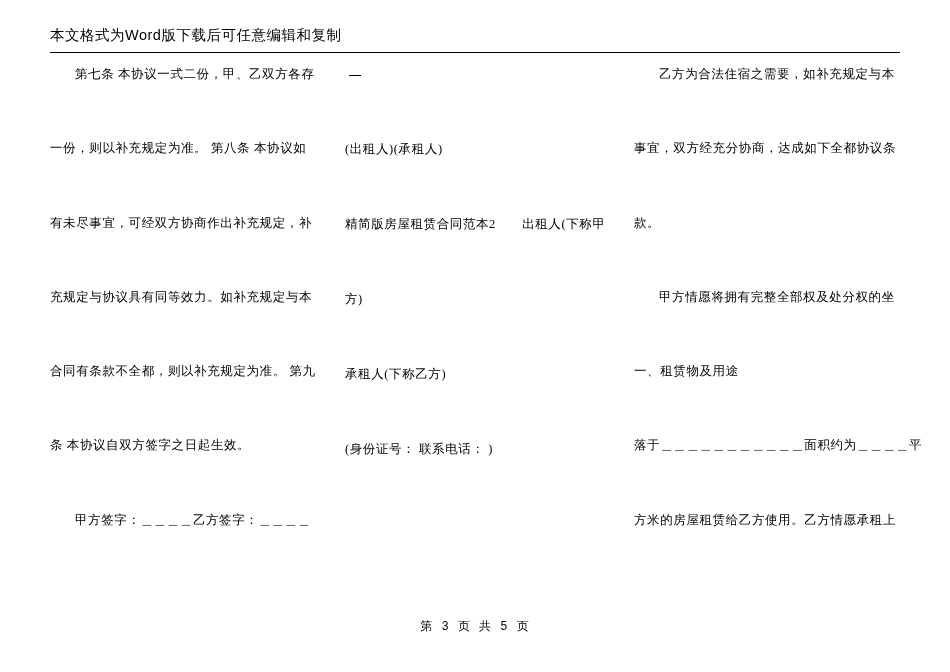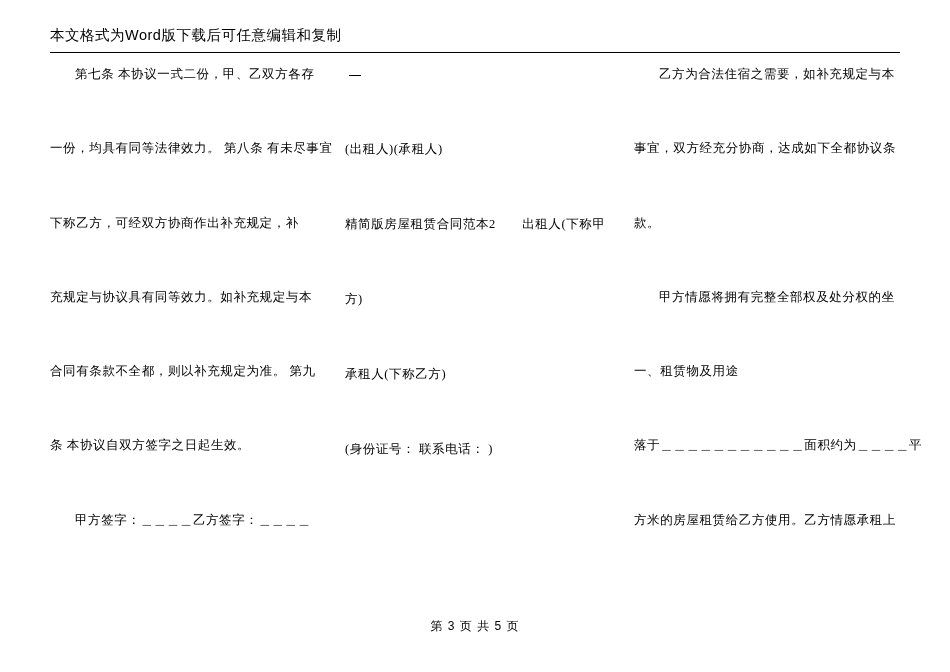--- a/index.html
+++ b/index.html
@@ -82,37 +82,37 @@
     margin-left: 4px;
   }
   .footer {
     position: absolute;
     left: 0;
     top: 618px;
     width: 950px;
     text-align: center;
     font-size: 12px;
     letter-spacing: 1px;
-    font-family: Liberation Sans, sans-serif;
+    font-family: Liberation Mono, monospace;
   }
 </style>
 </head>
 <body>
 
 <div class="page">
 
   <div class="header">本文格式为Word版下载后可任意编辑和复制</div>
   <div class="header-rule"></div>
 
   <div class="columns">
 
     <div class="col col-left">
       <div class="line indent">第七条 本协议一式二份，甲、乙双方各存</div>
-      <div class="line">一份，均具有同等法律效力。 第八条 有未尽事宜</div>
-      <div class="line">下称乙方，可经双方协商作出补充规定，补</div>
+      <div class="line">一份，则以补充规定为准。 第八条 本协议如</div>
+      <div class="line">有未尽事宜，可经双方协商作出补充规定，补</div>
       <div class="line">充规定与协议具有同等效力。如补充规定与本</div>
       <div class="line">合同有条款不全都，则以补充规定为准。 第九</div>
       <div class="line">条 本协议自双方签字之日起生效。</div>
       <div class="line indent">甲方签字：＿＿＿＿乙方签字：＿＿＿＿</div>
     </div>
 
     <div class="col col-mid">
       <div class="line"><span class="dash"></span></div>
       <div class="line">(出租人)(承租人)</div>
       <div class="line">精简版房屋租赁合同范本2　　出租人(下称甲</div>

